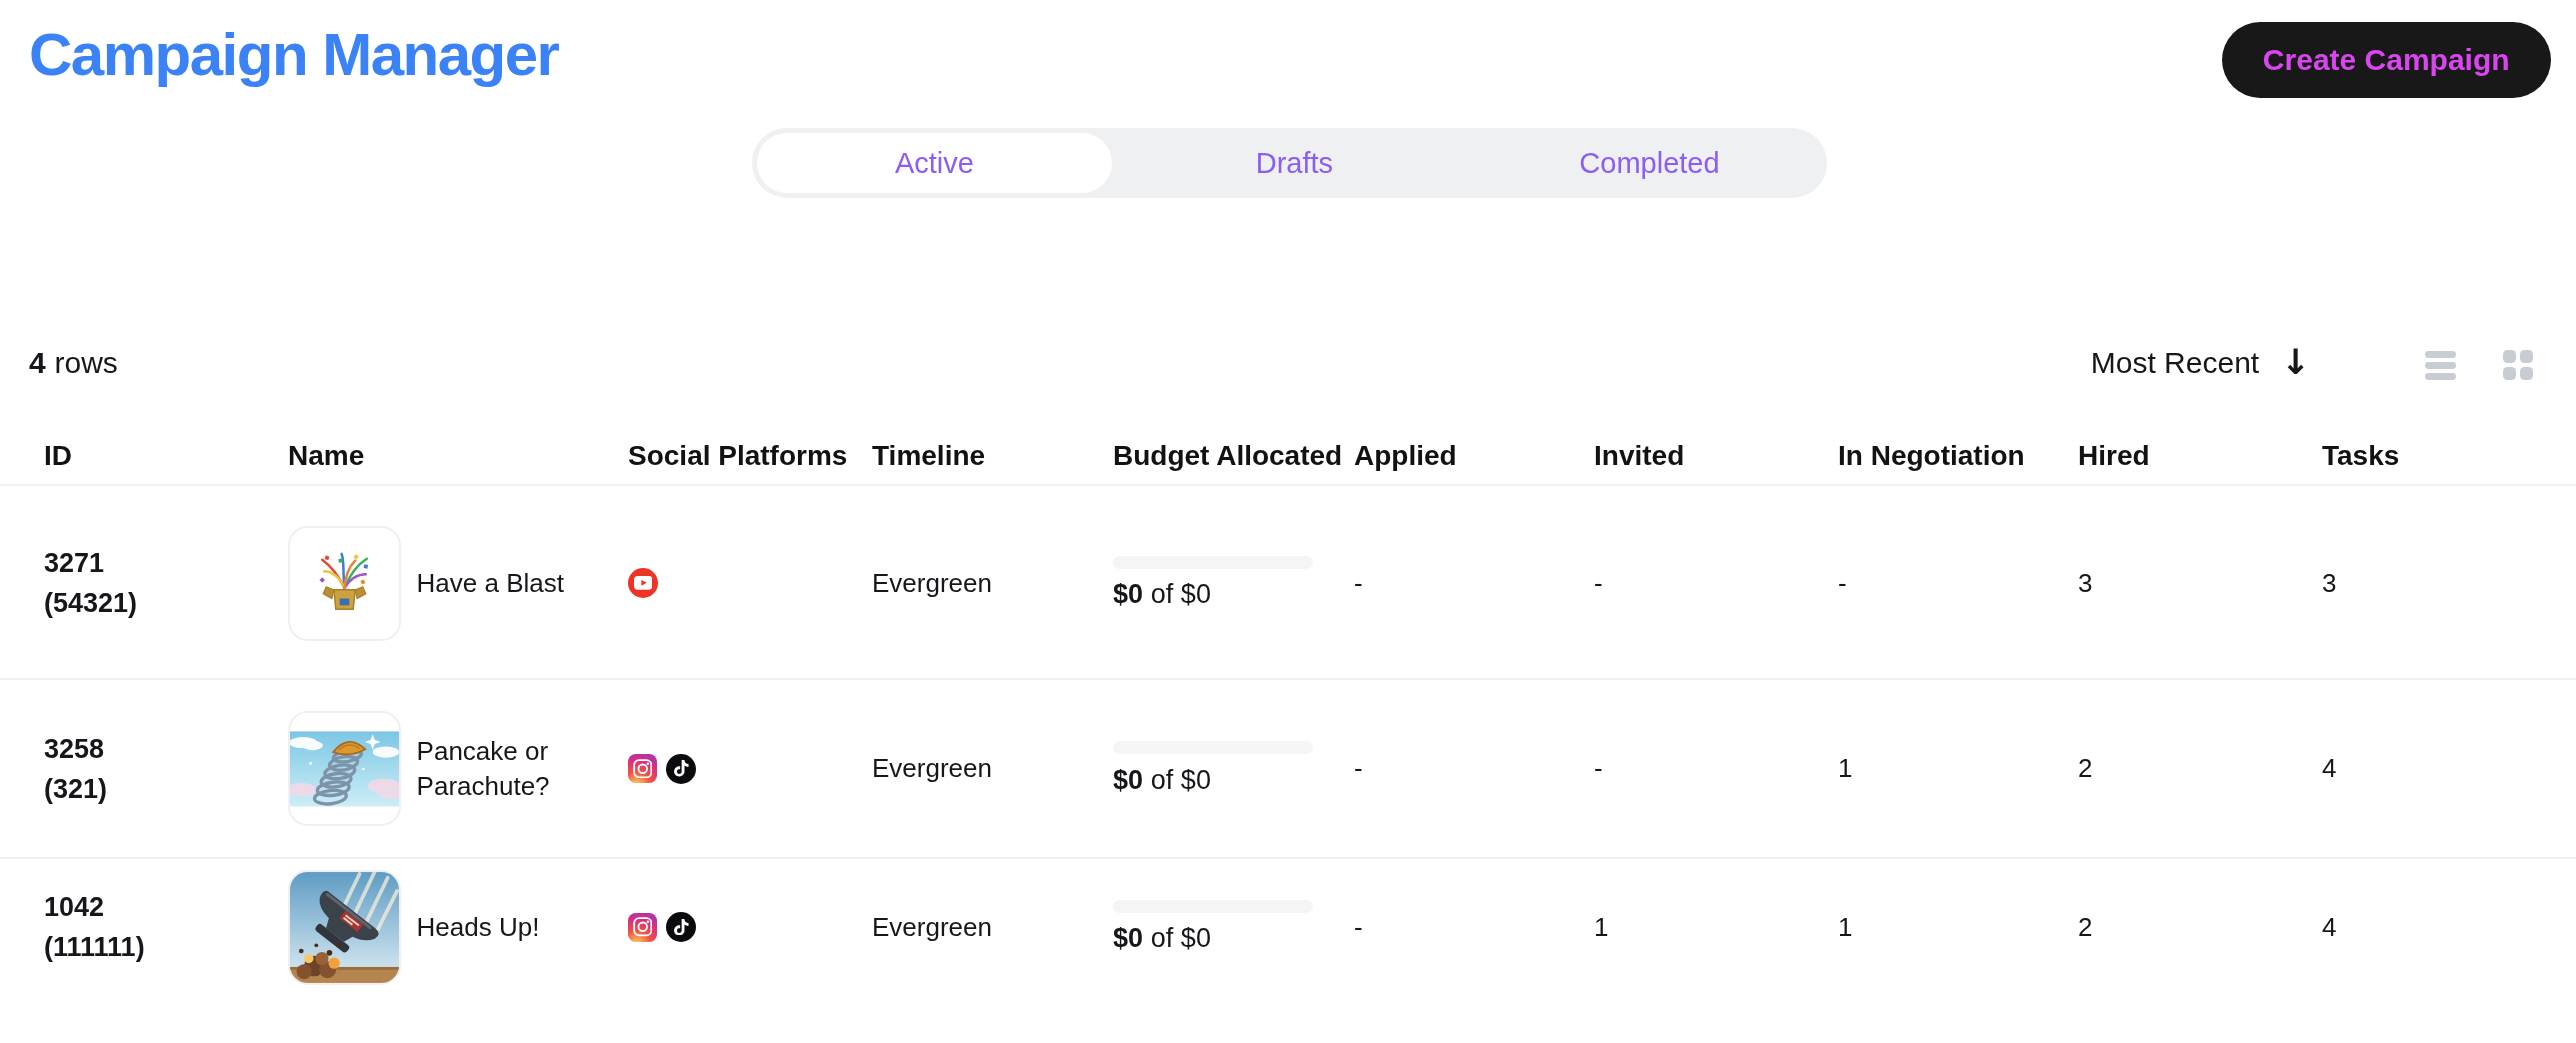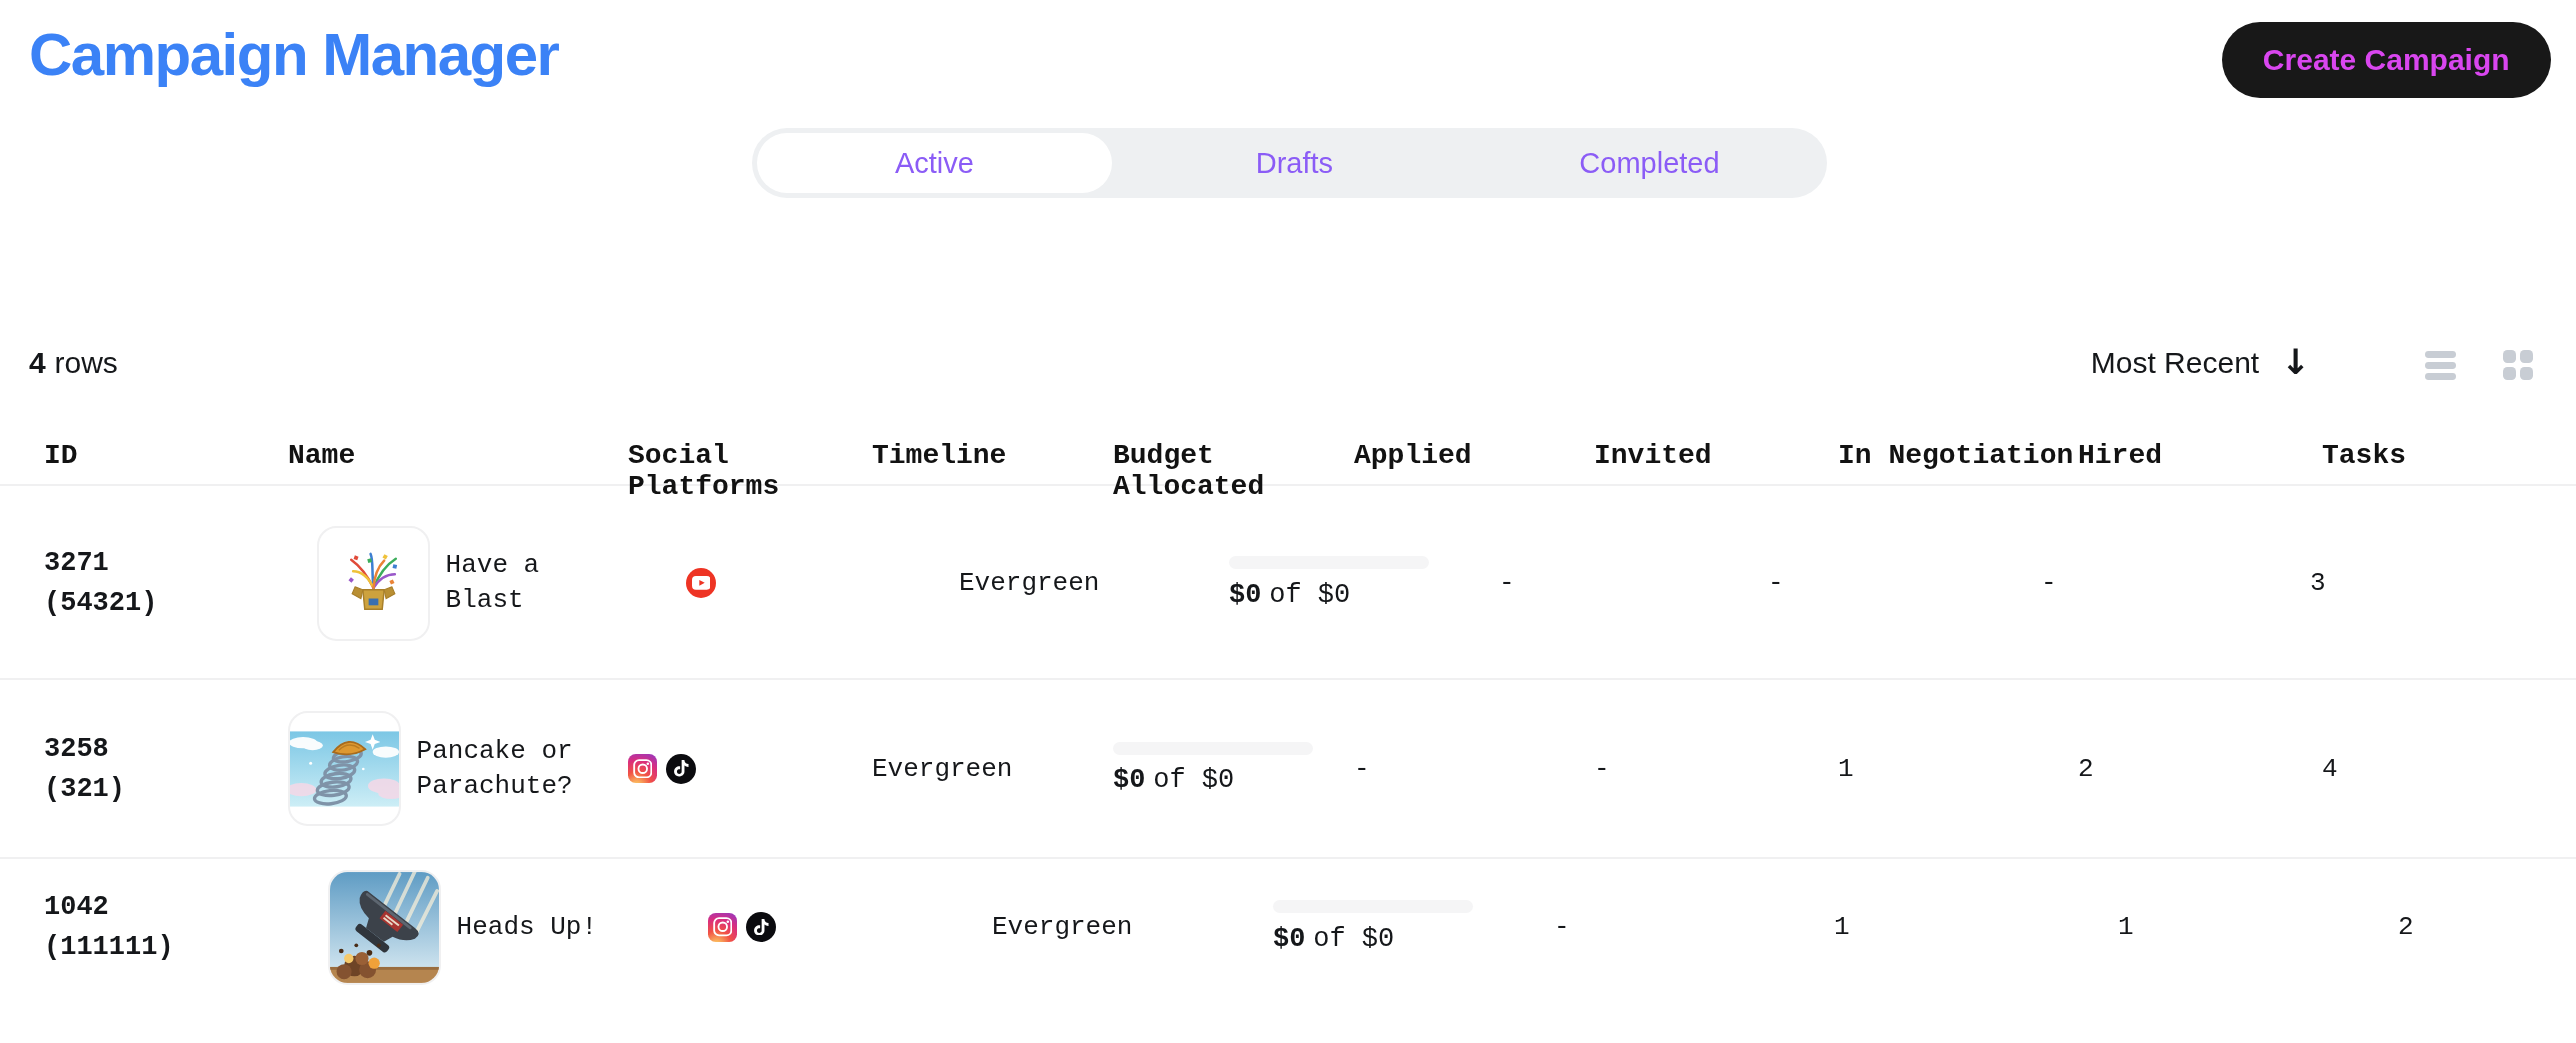--- a/index.html
+++ b/index.html
@@ -24,28 +24,28 @@
   .toolbar-right { margin-left:auto; display:flex; align-items:flex-end; }
   .sort-control { display:flex; align-items:center; cursor:pointer; }
   .sort-label { font-size:30px; }
   .sort-arrow { font-family:"DejaVu Sans",sans-serif; font-size:35px; font-weight:700; margin-left:21.5px; line-height:1; }
   .view-toggle-list { margin-left:115px; width:31px; height:29px; display:flex; flex-direction:column; justify-content:space-between; cursor:pointer; }
   .view-toggle-list .bar { height:6.8px; border-radius:3.4px; background:#c8cdd4; }
   .view-toggle-grid { margin-left:47px; width:30px; height:30px; display:grid; grid-template-columns:13px 13px; grid-template-rows:13px 13px; gap:3.9px; cursor:pointer; }
   .view-toggle-grid .sq { background:#c8cdd4; border-radius:4.4px; }
 
   
-  .grid-cols { display:grid; grid-template-columns:244px 340px 244px 241px 241px 240px 244px 240px 244px 1fr; padding-left:44px; padding-right:19px;font-family:Liberation Mono, monospace; }
+  .grid-cols { display:grid; grid-template-columns:244px 340px 244px 241px 241px 240px 244px 240px 244px 1fr; padding-left:44px; padding-right:19px; }
   .thead { position:absolute; left:0; right:0; top:440px; height:46px; align-items:start; border-bottom:2px solid #f0f0f1; }
   .th { font-size:28px; font-weight:700; color:#121212; }
   .tbody { position:absolute; left:0; right:0; top:488px; }
   .trow { align-items:center; border-bottom:2px solid #f0f0f1; cursor:pointer; }
-  .trow:nth-child(1){ height:192px;gap:29px; }
+  .trow:nth-child(1){ height:192px; }
   .trow:nth-child(2){ height:179px; }
-  .trow:nth-child(3){ height:136px; border-bottom:none;gap:40px; }
+  .trow:nth-child(3){ height:136px; border-bottom:none; }
 
   .id-cell { font-size:27px; font-weight:700; line-height:40px; }
   .name-cell { display:flex; align-items:center; gap:15.6px; }
   .thumb { width:113px; height:115px; border-radius:19.5px; border:2px solid #f0f0f1; background:#fff; overflow:hidden; flex:0 0 auto;
            display:flex; align-items:center; justify-content:center; }
   .name-text { font-size:26px; line-height:35px; max-width:166px; }
   .platforms { display:flex; align-items:center; gap:8.8px; }
   .cell-text { font-size:26px; }
   .budget-cell { display:flex; flex-direction:column; }
   .progress-track { width:200px; height:12.7px; border-radius:6.8px; background:#f5f5f6; overflow:hidden; }

